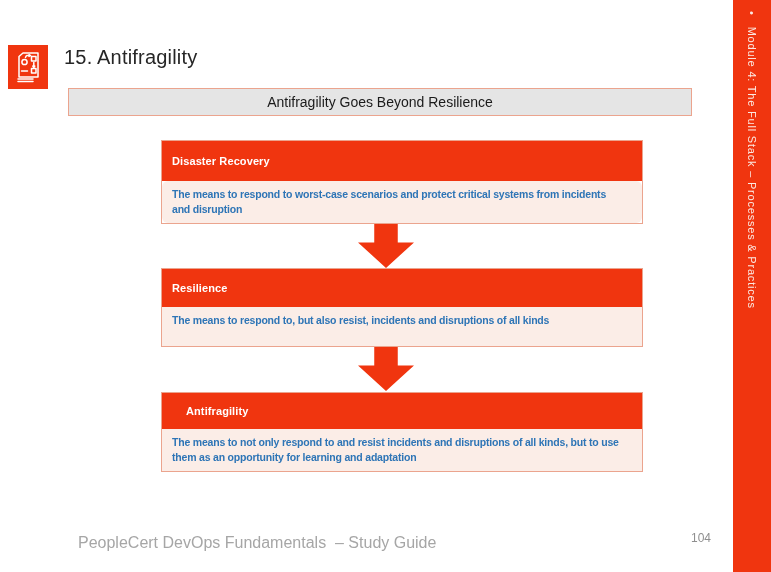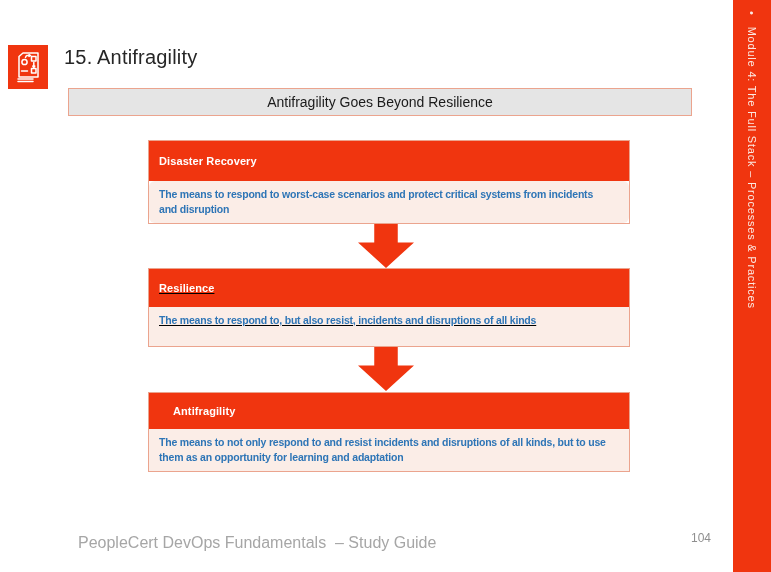--- a/index.html
+++ b/index.html
@@ -20,35 +20,35 @@
   }
   
   .subtitle-box {
     position:absolute; left:68px; top:88px; width:622px; height:26px;
     border:1px solid var(--border-soft,#EBA48E); background:#e5e5e5;
     display:flex; align-items:center; justify-content:center;
     font-size:14px; color:#1a1a1a;
   }
   
   .concept-box {
-    position:absolute; left:148px; width:482px;
+    position:absolute; left:161px; width:482px;
     border:1px solid var(--border-soft,#EBA48E); box-sizing:border-box;
   }
   .box-header {
     display:flex; align-items:center; padding:0 10px;
     background:var(--accent,#F0350F); color:#ffffff;
     font-weight:700; font-size:11px; letter-spacing:.1px;
   }
   .box-body {
     background:var(--box-body-bg,#FBEDE7); color:var(--body-text,#2E75B6);
     font-weight:700; font-size:10.5px; letter-spacing:-.2px;
     padding:6px 10px 5px 10px; line-height:1.4; box-sizing:border-box;
   }
   .box-1 { top:140px; } .box-1 .box-header { height:40px; } .box-1 .box-body { min-height:42px;border-radius:6px; }
-  .box-2 { top:268px;text-decoration:underline; } .box-2 .box-header { height:38px; } .box-2 .box-body { min-height:39px; }
+  .box-2 { top:268px; } .box-2 .box-header { height:38px; } .box-2 .box-body { min-height:39px; }
   .box-3 { top:392px; } .box-3 .box-header { height:36px;padding-left:24px; } .box-3 .box-body { min-height:42px; }
   
   .down-arrow {
     position:absolute; left:358px; width:56px; height:44px;
     background:var(--accent,#F0350F);
     clip-path:polygon(29% 0, 71% 0, 71% 42%, 100% 42%, 50% 100%, 0 42%, 29% 42%);
   }
   .arrow-1 { top:224px; }
   .arrow-2 { top:347px; }
   

